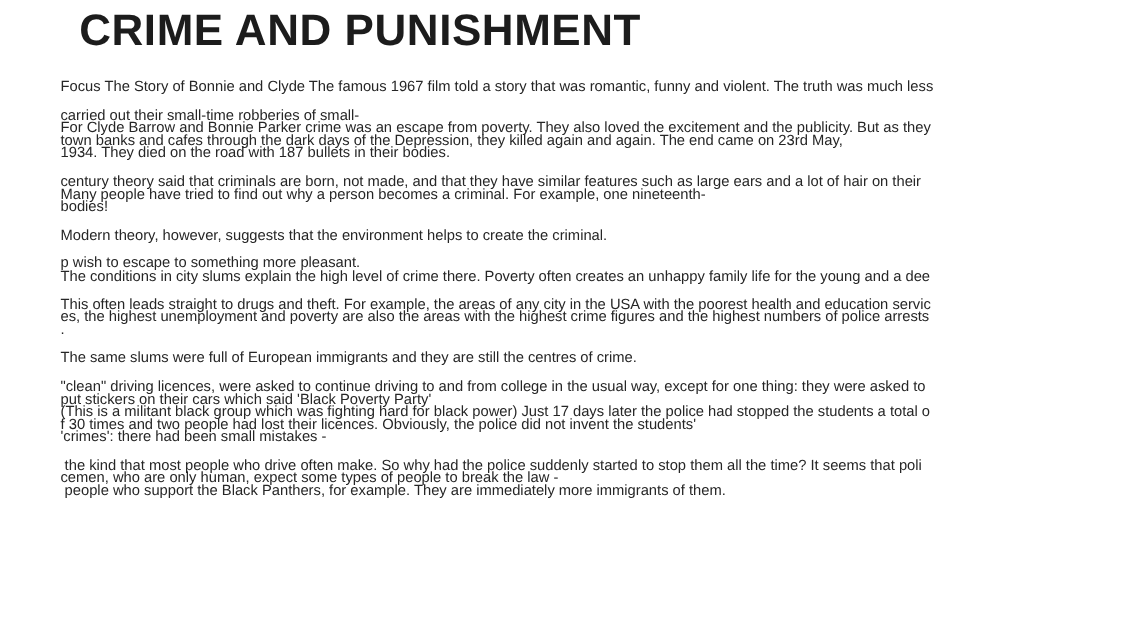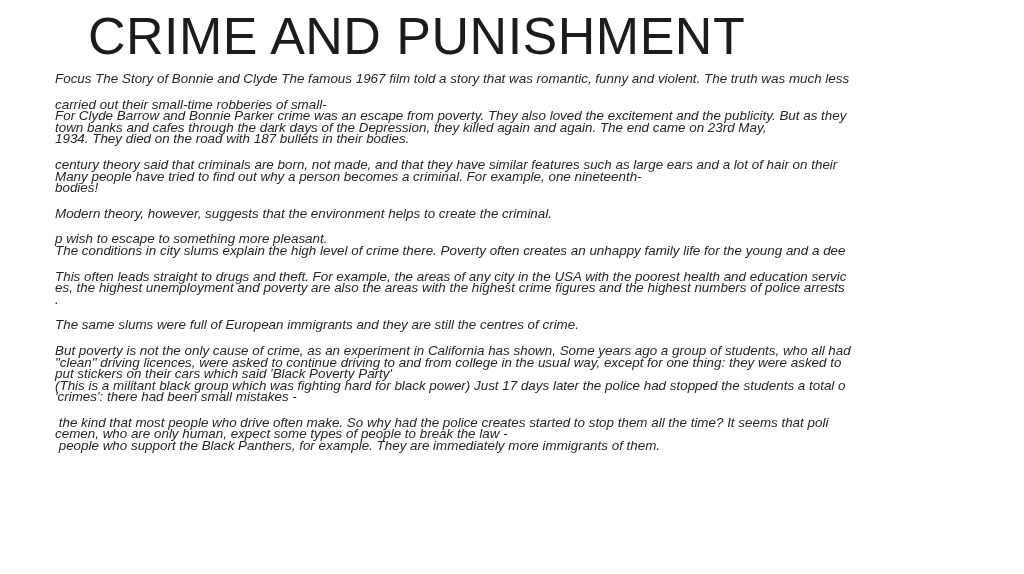--- a/index.html
+++ b/index.html
@@ -11,38 +11,37 @@
     position: relative;
     width: 1024px;
     height: 574px;
     background: #ffffff;
     overflow: hidden;
     font-family: "Liberation Sans", sans-serif;
     color: #262626;
   }
   .slide-title {
     position: absolute;
-    left: 88px;
+    left: 72px;
     top: 6px;
     margin: 0;
-    font-size: 52px;
-    font-weight: normal;
+    font-size: 40px;
+    font-weight: bold;
     letter-spacing: 0.5px;
     color: #1c1c1c;
     white-space: nowrap;
   }
   .slide-body {
     position: absolute;
     left: 55px;
     top: 73px;
     width: 940px;
   }
   .para {
     margin: 0 0 14px 0;
-    font-style: italic;
   }
   .para:last-child {
     margin-bottom: 0;
   }
   .line {
     font-size: 13.4px;
     line-height: 11.6px;
     white-space: pre;
     color: #262626;
   }
@@ -76,25 +75,25 @@
       </div>
       <div class="para">
         <div class="line">This often leads straight to drugs and theft. For example, the areas of any city in the USA with the poorest health and education servic</div>
         <div class="line">es, the highest unemployment and poverty are also the areas with the highest crime figures and the highest numbers of police arrests</div>
         <div class="line">.</div>
       </div>
       <div class="para">
         <div class="line">The same slums were full of European immigrants and they are still the centres of crime.</div>
       </div>
       <div class="para">
-        <div class="line">But poverty is not the only cause of crime, as an experiment in California has shown, Some years ago a group of students, who all had</div>
         <div class="line">"clean" driving licences, were asked to continue driving to and from college in the usual way, except for one thing: they were asked to</div>
         <div class="line">put stickers on their cars which said 'Black Poverty Party'</div>
         <div class="line">(This is a militant black group which was fighting hard for black power) Just 17 days later the police had stopped the students a total o</div>
+        <div class="line">f 30 times and two people had lost their licences. Obviously, the police did not invent the students'</div>
         <div class="line">'crimes': there had been small mistakes -</div>
       </div>
       <div class="para">
-        <div class="line"> the kind that most people who drive often make. So why had the police creates started to stop them all the time? It seems that poli</div>
+        <div class="line"> the kind that most people who drive often make. So why had the police suddenly started to stop them all the time? It seems that poli</div>
         <div class="line">cemen, who are only human, expect some types of people to break the law -</div>
         <div class="line"> people who support the Black Panthers, for example. They are immediately more immigrants of them.</div>
       </div>
     </div>
 </div>
 
 </body></html>

